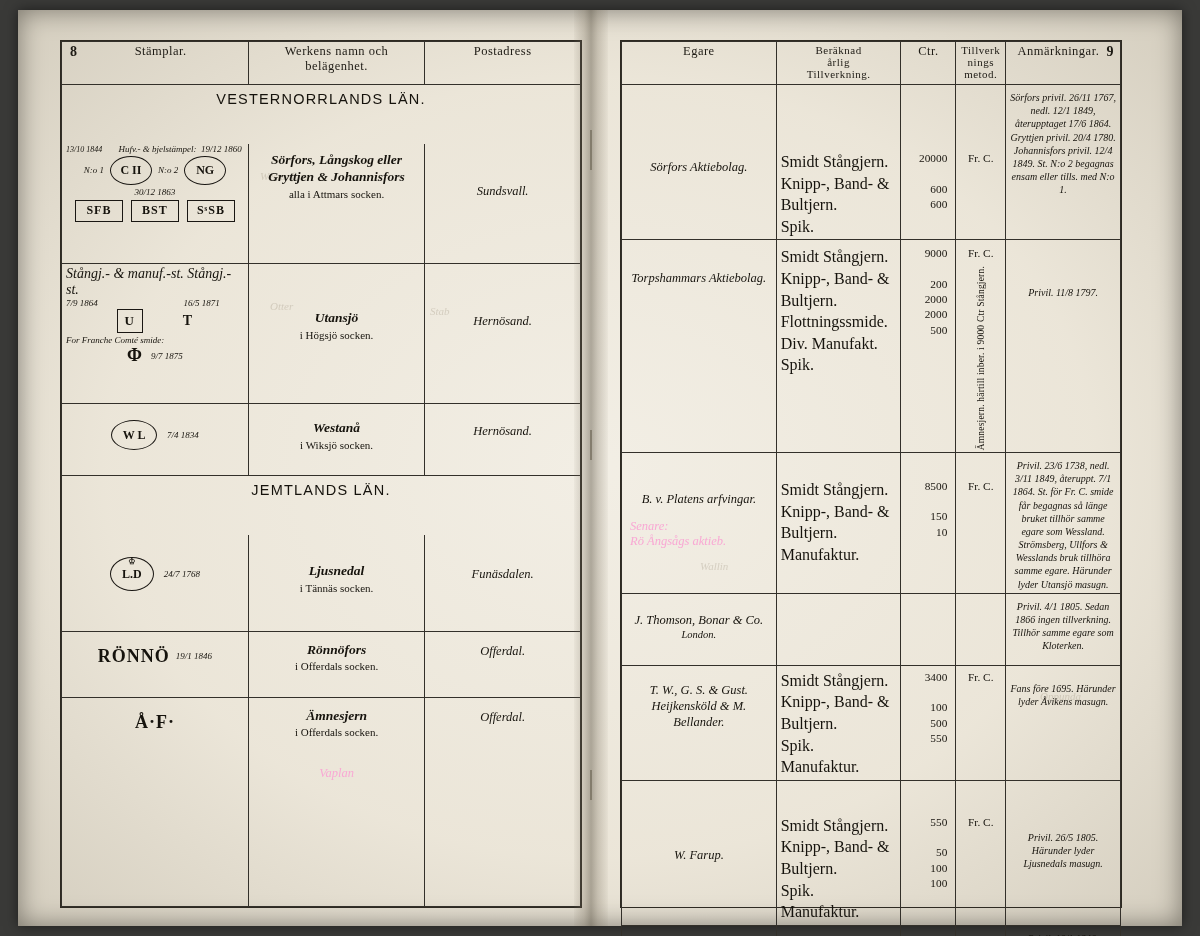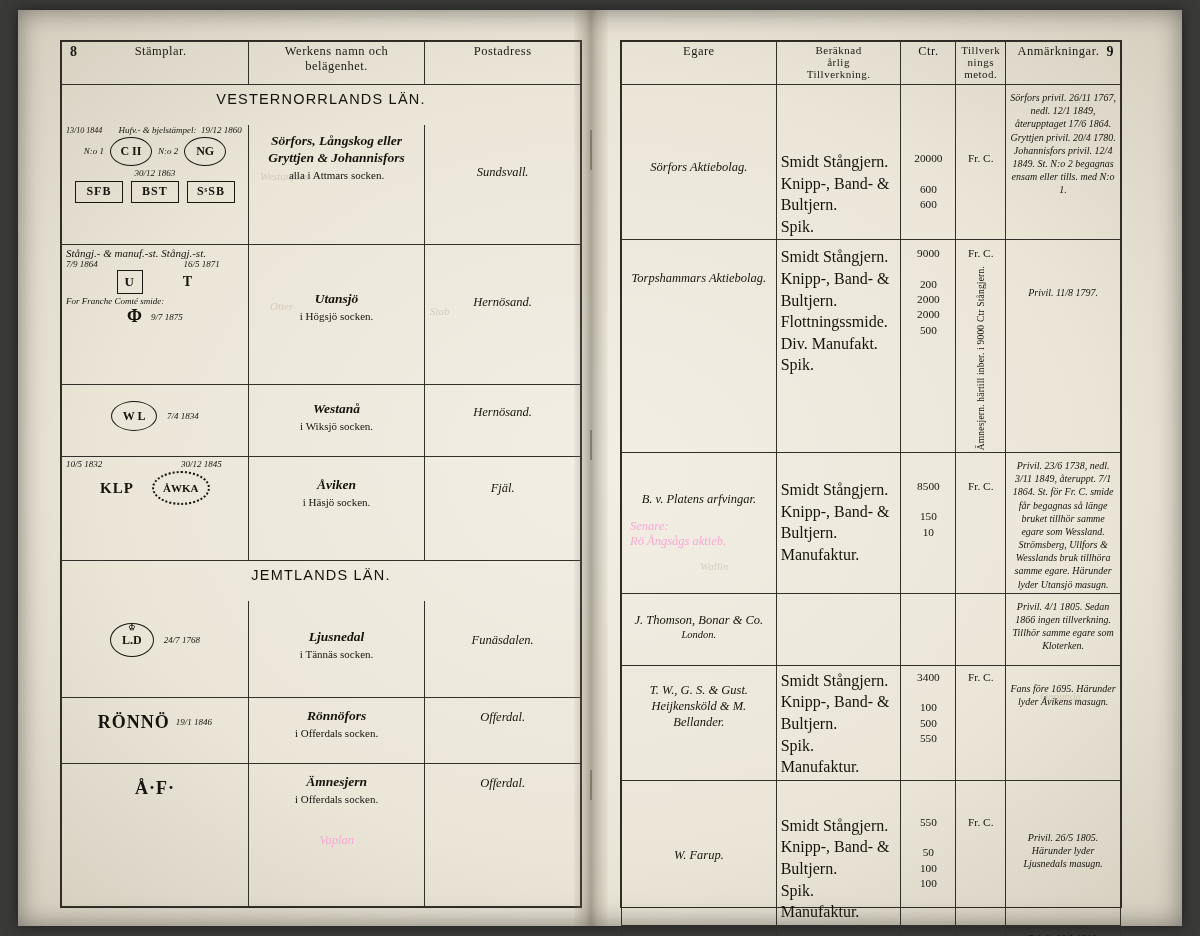--- a/index.html
+++ b/index.html
@@ -81,21 +81,21 @@
   }
   .c-addr{
     text-align:center;font-style:italic;font-size:12.5px;padding-top:10px;
   }
   .c-owner{
     text-align:center;font-style:italic;font-size:12.5px;padding-top:8px;line-height:1.3;
   }
   .c-owner .small{font-size:10.5px;display:block;}
   .prodlist{list-style:none;margin:0;padding:0;font-size:16px;line-height:1.35;}
   .prodlist li{white-space:nowrap;}
-  .qtylist{list-style:none;margin:4px;padding:0;font-size:11.3px;line-height:1.35;text-align:center;}
+  .qtylist{list-style:none;margin:4px;padding:0;font-size:11.3px;line-height:1.35;text-align:right;}
   .methodlist{list-style:none;margin:0;padding:0;font-size:11.3px;line-height:1.35;text-align:center;}
   .remarks{
     font-size:10px;font-style:italic;line-height:1.32;text-align:center;padding-top:4px;
   }
   .vertical{
     writing-mode:vertical-rl;transform:rotate(180deg);
     font-size:9.5px;white-space:nowrap;margin:0 auto;display:block;
     letter-spacing:.2px;
   }
   .stamp-row{display:flex;align-items:center;justify-content:center;gap:10px;margin-top:6px;}
@@ -191,21 +191,21 @@
               </div>
           </td>
           <td style="border-top:none">
             <div class="c-addr" style="padding-top:38px">Sundsvall.</div>
           </td>
         </tr>
 
 
         <tr style="height:140px">
           <td>
-            <div class="smalllbl" style="text-align:left;font-size:11px;">Stångj.- &amp; manuf.-st.        Stångj.-st.</div>
+            <div class="smalllbl" style="text-align:left;font-size:14px;">Stångj.- &amp; manuf.-st.        Stångj.-st.</div>
             <div class="smalllbl" style="text-align:left;">
               <span>7/9 1864</span>
               <span style="float:right;margin-right:24px;">16/5 1871</span>
             </div>
             <div class="stamp-row" style="gap:40px;margin-top:1px;">
               <span class="box" style="width:24px;height:22px;font-size:13px;">U</span>
               <span class="plain" style="font-size:14px;">T</span>
             </div>
             <div class="smalllbl" style="text-align:left;margin-top:2px;">For Franche Comté smide:</div>
             <div class="stamp-row" style="gap:8px;margin-top:0;">
@@ -235,41 +235,20 @@
             <div class="c-name" style="padding-top:14px">Westanå</div>
             <div class="c-name" style="padding-top:0">
                 <span class="sub">i Wiksjö socken.</span>
               </div>
           </td>
           <td>
             <div class="c-addr" style="padding-top:18px">Hernösand.</div>
           </td>
         </tr>
 
-        <tr style="height:104px">
-          <td>
-            <div class="smalllbl" style="text-align:left;">
-              <span>10/5 1832</span>
-              <span style="float:right;margin-right:22px;">30/12 1845</span>
-            </div>
-            <div class="stamp-row" style="gap:18px;margin-top:2px;">
-              <span class="plain" style="font-size:15px;">KLP</span>
-              <span class="oval dotted" style="width:54px;height:30px;font-size:11px;">ÅWKA</span>
-            </div>
-          </td>
-          <td>
-            <div class="c-name" style="padding-top:18px">Åviken</div>
-            <div class="c-name" style="padding-top:0">
-                <span class="sub">i Häsjö socken.</span>
-              </div>
-          </td>
-          <td>
-            <div class="c-addr" style="padding-top:22px">Fjäl.</div>
-          </td>
-        </tr>
 
         <tr>
           <td colspan="3" style="border-bottom:none;padding:0;">
             <div class="region-title">JEMTLANDS LÄN.</div>
           </td>
         </tr>
 
         <tr style="height:96px">
           <td style="border-top:none">
             <div class="stamp-row" style="margin-top:20px;">

